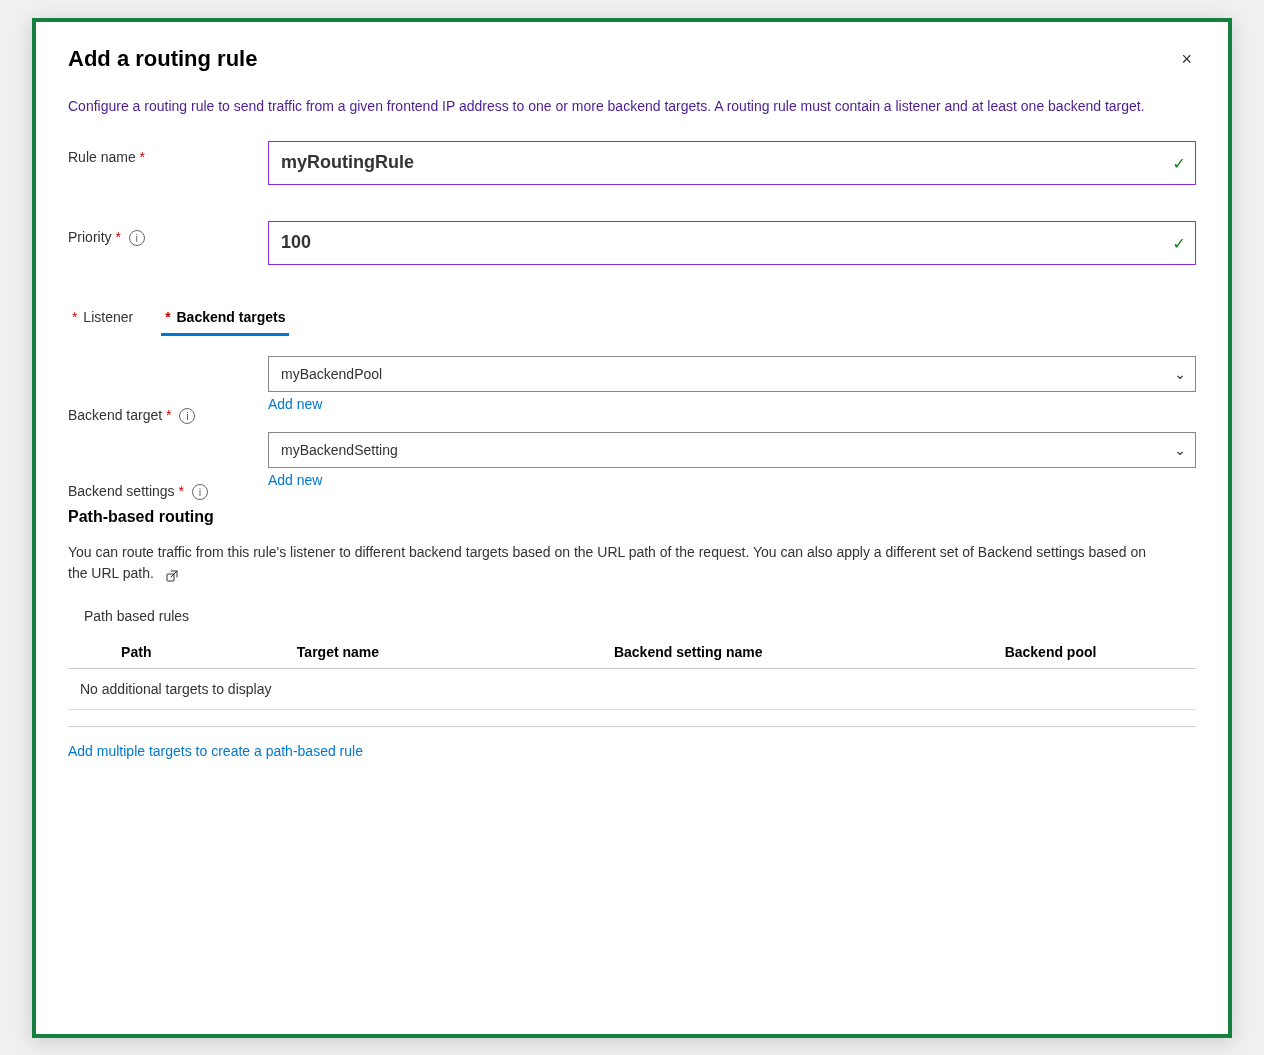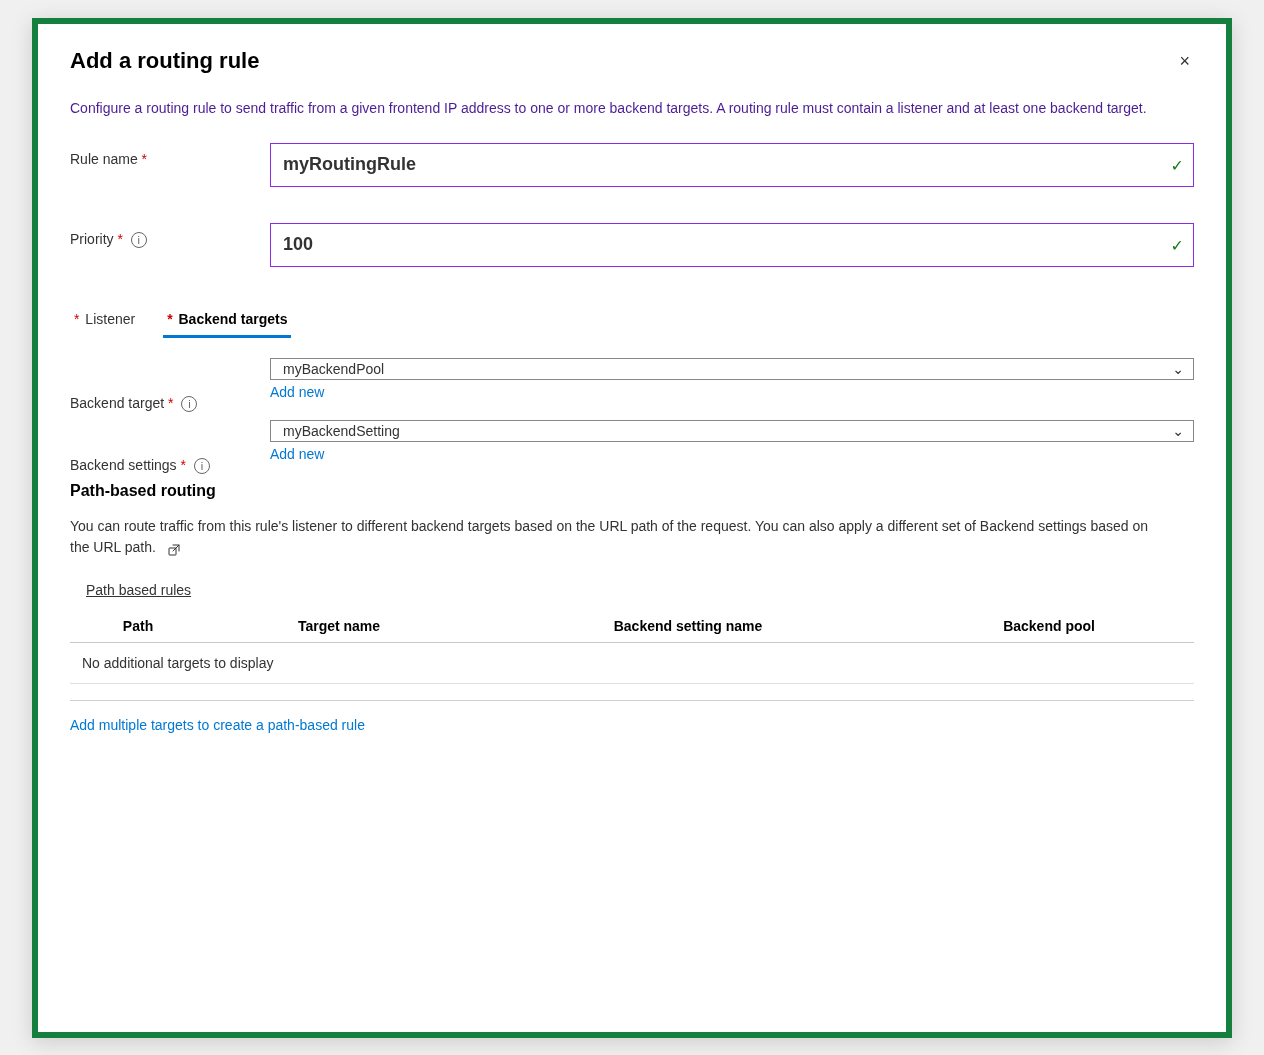--- a/index.html
+++ b/index.html
@@ -15,21 +15,21 @@
       display: flex;
       justify-content: center;
       align-items: center;
       min-height: 100vh;
     }
 
     .dialog {
       background: #ffffff;
       width: 1200px;
       min-height: 1020px;
-      border: 6px solid #15803d;
+      border: 4px solid #15803d;
       box-shadow: 0 4px 20px rgba(0,0,0,0.15);
       padding: 24px 32px 32px 32px;
       position: relative;
     }
 
     .dialog-header {
       display: flex;
       justify-content: space-between;
       align-items: flex-start;
       margin-bottom: 24px;
@@ -208,21 +208,21 @@
       color: #333;
     }
 
     .dropdown-wrapper {
       width: 100%;
       position: relative;
     }
 
     .dropdown-select {
       width: 100%;
-      height: 22px;
+      height: 36px;
       border: 1px solid #8a8886;
       padding: 0 16px 0 12px;
       font-size: 14px;
       color: #333;
       background: #fff;
       appearance: none;
       cursor: pointer;
       outline: none;
     }
 
@@ -262,21 +262,20 @@
 
     .path-based-rules-section {
       margin-top: 16px;
     }
 
     .path-based-rules-label {
       font-size: 14px;
       color: #333;
       margin-bottom: 12px;
       margin-left: 16px;
-      text-decoration: underline;
     }
 
     .rules-table {
       width: 100%;
       border-collapse: collapse;
     }
 
     .rules-table thead tr {
       border-bottom: 1px solid #c8c8c8;
     }

